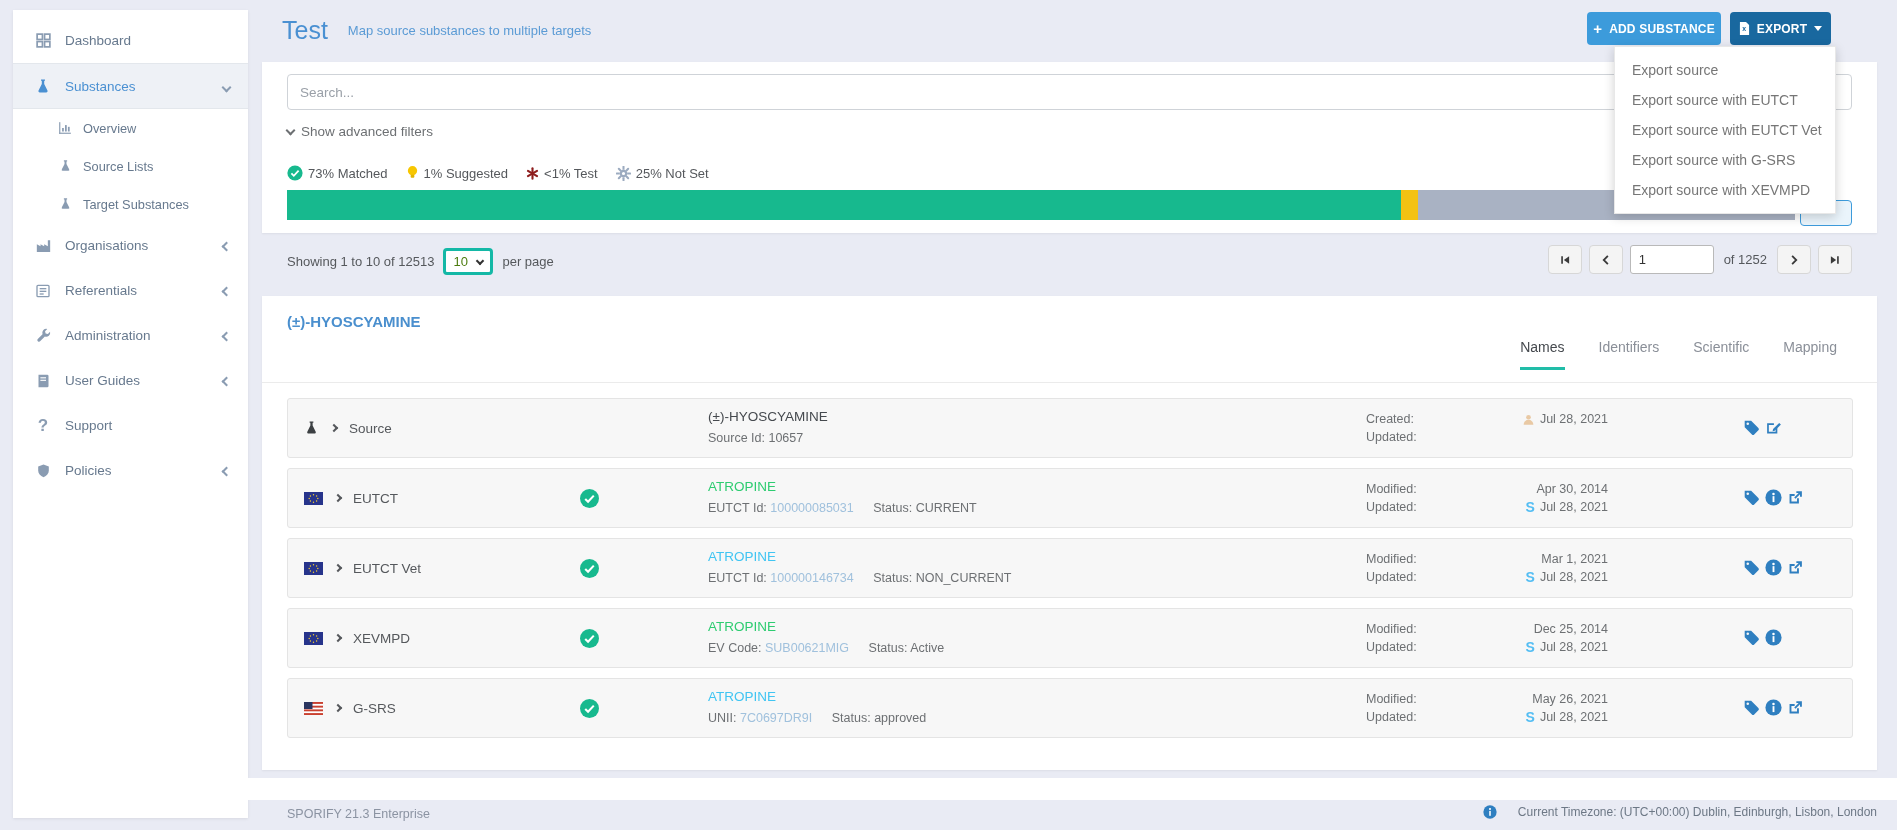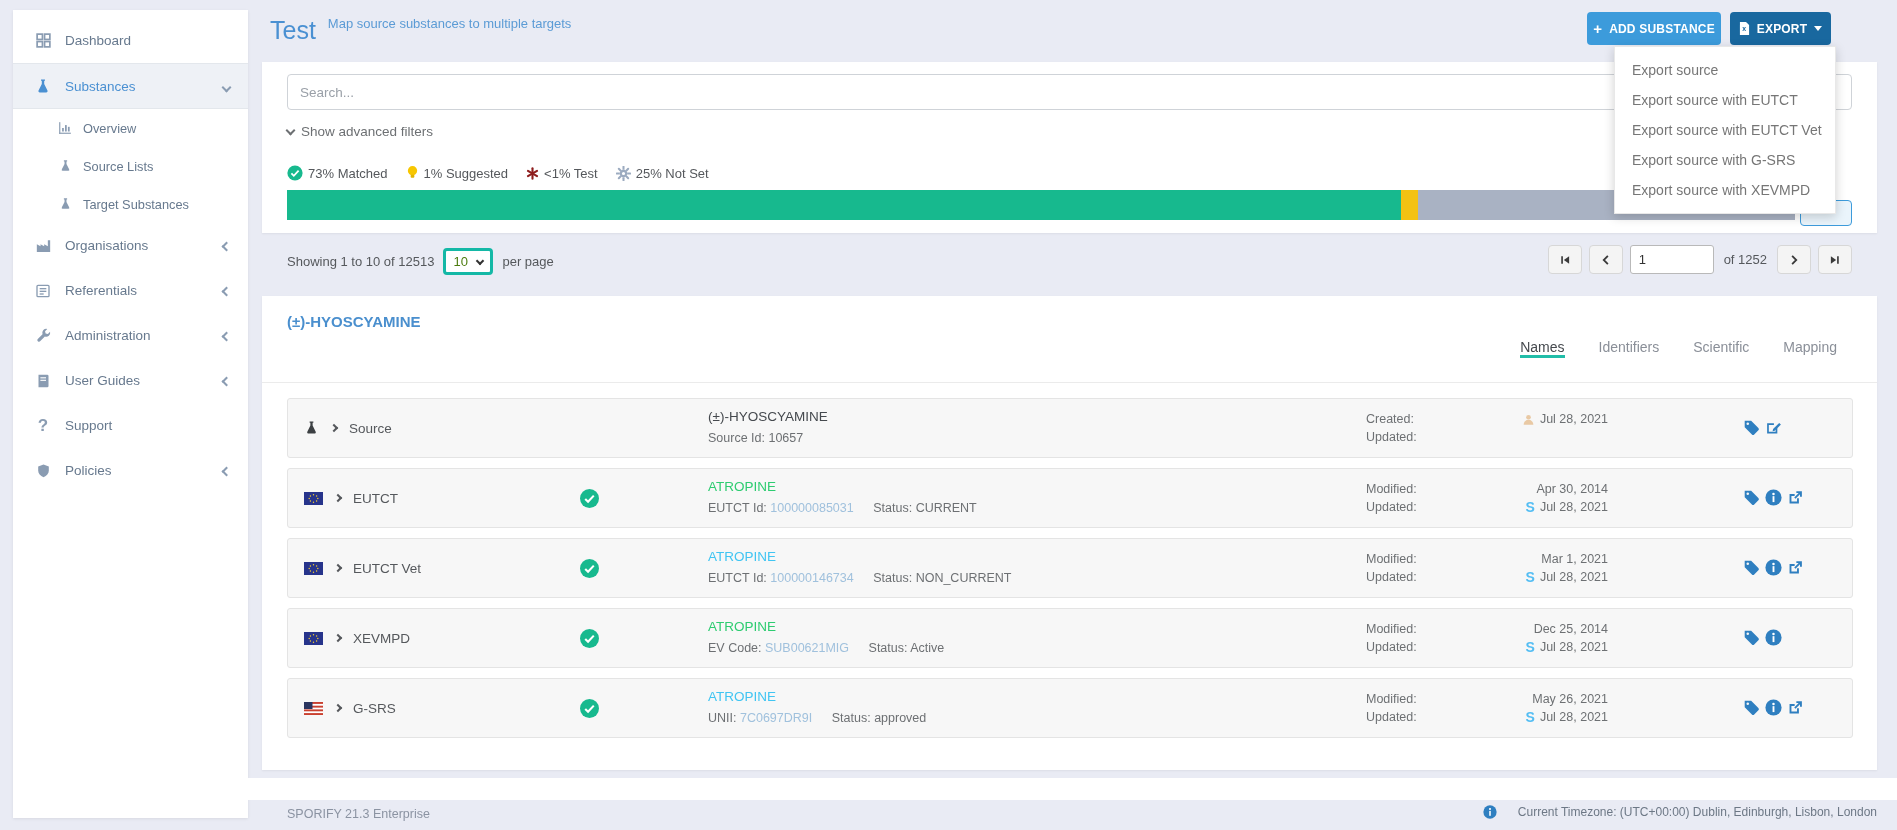--- a/index.html
+++ b/index.html
@@ -16,21 +16,21 @@
   .s-sub .s-ic { width:16px; margin-right:10px; }
   .chev { width:7px; height:7px; border-right:2px solid #8a9cb2; border-bottom:2px solid #8a9cb2; display:inline-block; }
   .chev.down { transform:rotate(45deg); }
   .chev.left { transform:rotate(135deg); }
   .s-item .chev-box { margin-left:auto; }
   svg { display:block; }
 
   
   .main { position:absolute; left:262px; top:0; width:1615px; height:830px; }
 
-  .page-title { position:absolute; left:8px; top:16px; display:flex; align-items:flex-start; gap:12px; }
+  .page-title { position:absolute; left:20px; top:16px; display:flex; align-items:center; gap:20px; }
   .page-title .t { color:#4a90d2; font-size:25px; font-weight:400; }
   .page-title .st { color:#5b9bd5; font-size:13px; }
 
   .btn { position:absolute; top:12px; height:33px; border:none; border-radius:4px; color:#fff; font-weight:700; font-size:12px; display:flex; align-items:center; justify-content:center; gap:7px; cursor:pointer; font-family:inherit; letter-spacing:.2px; }
   .btn-add { right:156px; width:134px; background:#3c9bdb; }
   .btn-export { right:46px; width:101px; background:#19689f; }
   .caret { width:0; height:0; border-left:4px solid transparent; border-right:4px solid transparent; border-top:5px solid #fff; display:inline-block; }
 
   .export-menu { position:absolute; right:41px; top:46px; width:222px; background:#fff; box-shadow:0 3px 10px rgba(0,0,0,.18); border:1px solid #e8e8e8; padding:8px 0; z-index:50; }
   .export-menu .mi { padding:7px 17px; color:#767676; font-size:14px; cursor:pointer; white-space:nowrap; }
@@ -54,21 +54,21 @@
   .pp-select .chev { border-color:#333; width:6px; height:6px; margin-top:-2px; }
   .pag-right { position:absolute; right:25px; top:5px; display:flex; align-items:center; gap:7px; }
   .pg-btn { width:34px; height:29px; background:#f4f4f4; border:1px solid #d7d7d7; border-radius:4px; display:flex; align-items:center; justify-content:center; color:#444; cursor:pointer; }
   .pg-input { width:84px; height:29px; border:1px solid #b9b9b9; border-radius:3px; padding:0 8px; font-size:13px; color:#333; font-family:inherit; }
   .pg-of { color:#55585c; font-size:13px; margin:0 3px; }
 
   
   .sub-card { position:absolute; left:0; top:296px; width:1615px; height:474px; background:#fff; box-shadow:0 1px 2px rgba(0,0,0,.06); }
   .sub-title { position:absolute; left:25px; top:17px; color:#4a8fce; font-weight:700; font-size:15px; }
   .tabs { position:absolute; right:40px; top:43px; display:flex; gap:34px; font-size:14px; color:#8a8f98; }
-  .tab { padding-bottom:0; cursor:pointer; }
+  .tab { padding-bottom:12px; cursor:pointer; }
   .tab.active { color:#45494e; border-bottom:3px solid #21bda8; }
   .tabs-divider { position:absolute; left:0; top:86px; width:1615px; border-bottom:1px solid #ebebeb; }
 
   .srow { position:absolute; left:25px; width:1566px; height:60px; background:#f7f7f7; border:1px solid #e4e4e4; border-radius:3px; }
   .c-sys { position:absolute; left:16px; top:0; height:58px; display:flex; align-items:center; gap:12px; color:#55585c; font-size:13.5px; }
   .c-sys .chev { border-color:#55585c; width:6px; height:6px; transform:rotate(-45deg); }
   .c-check { position:absolute; left:292px; top:20px; }
   .c-name { position:absolute; left:420px; top:10px; font-size:13.5px; font-weight:400; }
   .name-dark { color:#45494e; }
   .name-green { color:#2ecc71; }

